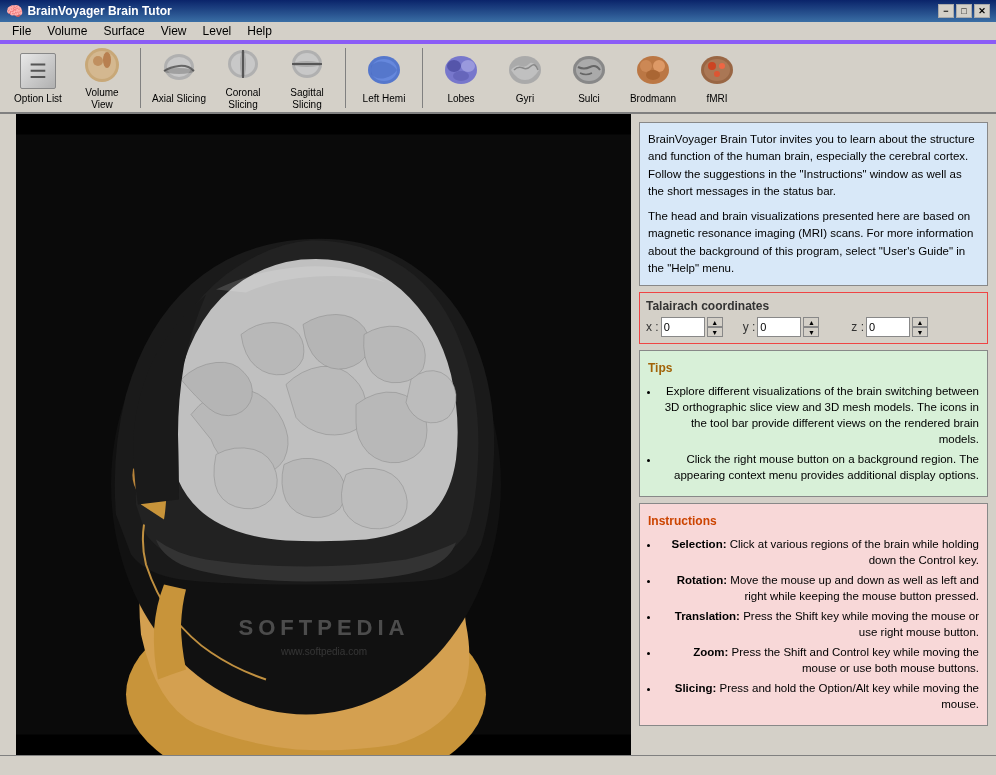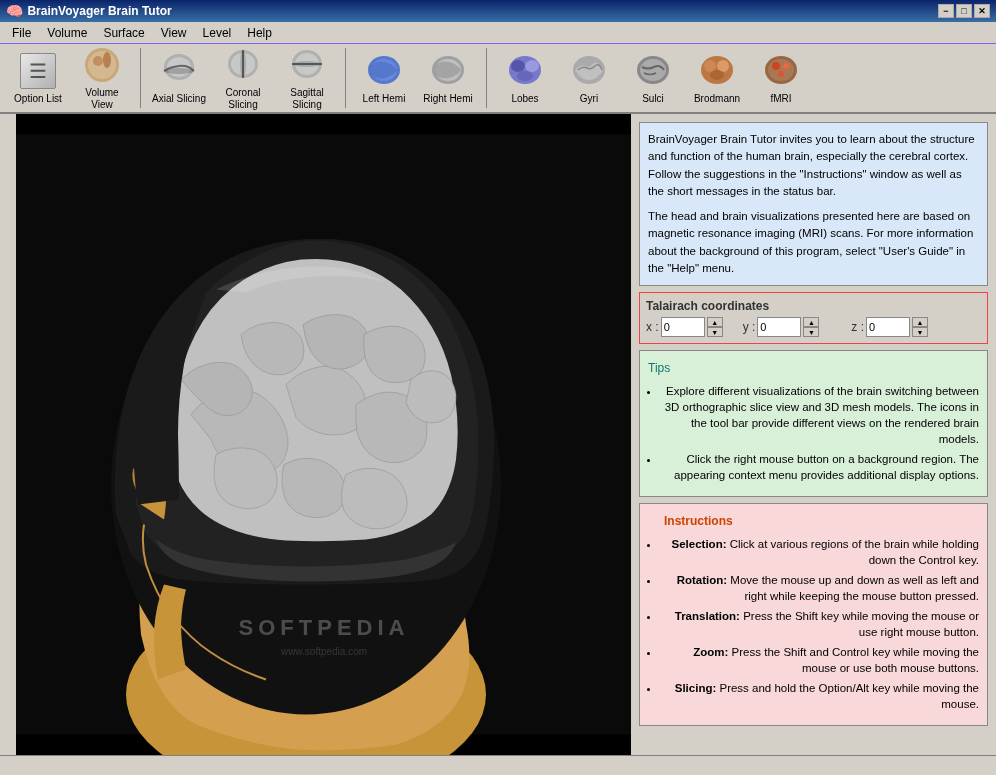--- a/index.html
+++ b/index.html
@@ -25,21 +25,21 @@
     }
     .title-btn.min { background: #d4d0c8; }
     .title-btn.max { background: #d4d0c8; }
     .title-btn.close { background: #d4d0c8; color: black; }
 
     
     #menubar {
       height: 22px;
       background: #d4d0c8;
       display: flex; align-items: center;
-      border-bottom: 1px solid #8b5cf6;
+      border-bottom: 4px solid #8b5cf6;
       padding: 0 4px;
     }
     .menu-item {
       padding: 2px 8px;
       font-size: 12px;
       cursor: pointer;
       color: #000;
     }
 
     
@@ -152,21 +152,21 @@
     .spin-btn {
       width: 16px; height: 10px;
       background: #d4d0c8;
       border: 1px solid #888;
       display: flex; align-items: center; justify-content: center;
       font-size: 7px;
       cursor: pointer;
       line-height: 1;
     }
 
-    .tips-header { color: #0f766e; font-weight: normal; font-size: 12px; }
+    .tips-header { color: #a16207; font-weight: bold; font-size: 12px; }
     .instructions-header { color: #cc4400; font-weight: bold; font-size: 12px; }
     .bullet-list { margin-left: 12px; text-align: right; }
     .bullet-list li { margin-bottom: 4px; font-size: 11.5px; line-height: 1.4; }
     .bold-term { font-weight: bold; }
 
     
     #statusbar {
       height: 20px;
       background: #d4d0c8;
       border-top: 1px solid #808080;
@@ -265,30 +265,20 @@
     <div class="toolbar-icon">
       <svg width="38" height="38" viewBox="0 0 38 38">
         <ellipse cx="19" cy="18" rx="16" ry="14" fill="#5577cc"></ellipse>
         <ellipse cx="19" cy="18" rx="13" ry="11" fill="#6688dd"></ellipse>
         <path d="M6,14 Q12,8 20,10 Q28,12 32,18 Q28,24 20,26 Q12,28 6,22 Z" fill="#4466bb" opacity="0.5"></path>
       </svg>
     </div>
     <span class="toolbar-label">Left Hemi</span>
   </div>
 
-  <div class="toolbar-item">
-    <div class="toolbar-icon">
-      <svg width="38" height="38" viewBox="0 0 38 38">
-        <ellipse cx="19" cy="18" rx="16" ry="14" fill="#a0a0a0"></ellipse>
-        <ellipse cx="19" cy="18" rx="13" ry="11" fill="#c0c0c0"></ellipse>
-        <path d="M6,14 Q12,8 20,10 Q28,12 32,18 Q28,24 20,26 Q12,28 6,22 Z" fill="#888" opacity="0.5"></path>
-      </svg>
-    </div>
-    <span class="toolbar-label">Right Hemi</span>
-  </div>
 
   <div class="toolbar-sep"></div>
 
   <div class="toolbar-item">
     <div class="toolbar-icon">
       <svg width="38" height="38" viewBox="0 0 38 38">
         <ellipse cx="19" cy="18" rx="16" ry="14" fill="#7777cc"></ellipse>
         <ellipse cx="12" cy="14" rx="7" ry="6" fill="#5555aa"></ellipse>
         <ellipse cx="26" cy="14" rx="7" ry="6" fill="#9999dd"></ellipse>
         <ellipse cx="19" cy="24" rx="8" ry="5" fill="#6666bb"></ellipse>
@@ -454,21 +444,21 @@
 
     <div class="info-box green-bg">
       <div class="tips-header" style="margin-bottom:6px;">Tips</div>
       <ul class="bullet-list">
         <li>Explore different visualizations of the brain switching between 3D orthographic slice view and 3D mesh models. The icons in the tool bar provide different views on the rendered brain models.</li>
         <li>Click the right mouse button on a background region. The appearing context menu provides additional display options.</li>
       </ul>
     </div>
 
     <div class="info-box red-bg">
-      <div class="instructions-header" style="margin-bottom:6px;margin-left:16px;">Instructions</div>
+      <div class="instructions-header" style="margin-bottom:6px;">Instructions</div>
       <ul class="bullet-list">
         <li><span class="bold-term">Selection:</span><span> Click at various regions of the brain while holding down the Control key.</span></li>
         <li><span class="bold-term">Rotation:</span><span> Move the mouse up and down as well as left and right while keeping the mouse button pressed.</span></li>
         <li><span class="bold-term">Translation:</span><span> Press the Shift key while moving the mouse or use right mouse button.</span></li>
         <li><span class="bold-term">Zoom:</span><span> Press the Shift and Control key while moving the mouse or use both mouse buttons.</span></li>
         <li><span class="bold-term">Slicing:</span><span> Press and hold the Option/Alt key while moving the mouse.</span></li>
       </ul>
     </div>
 
   </div>

